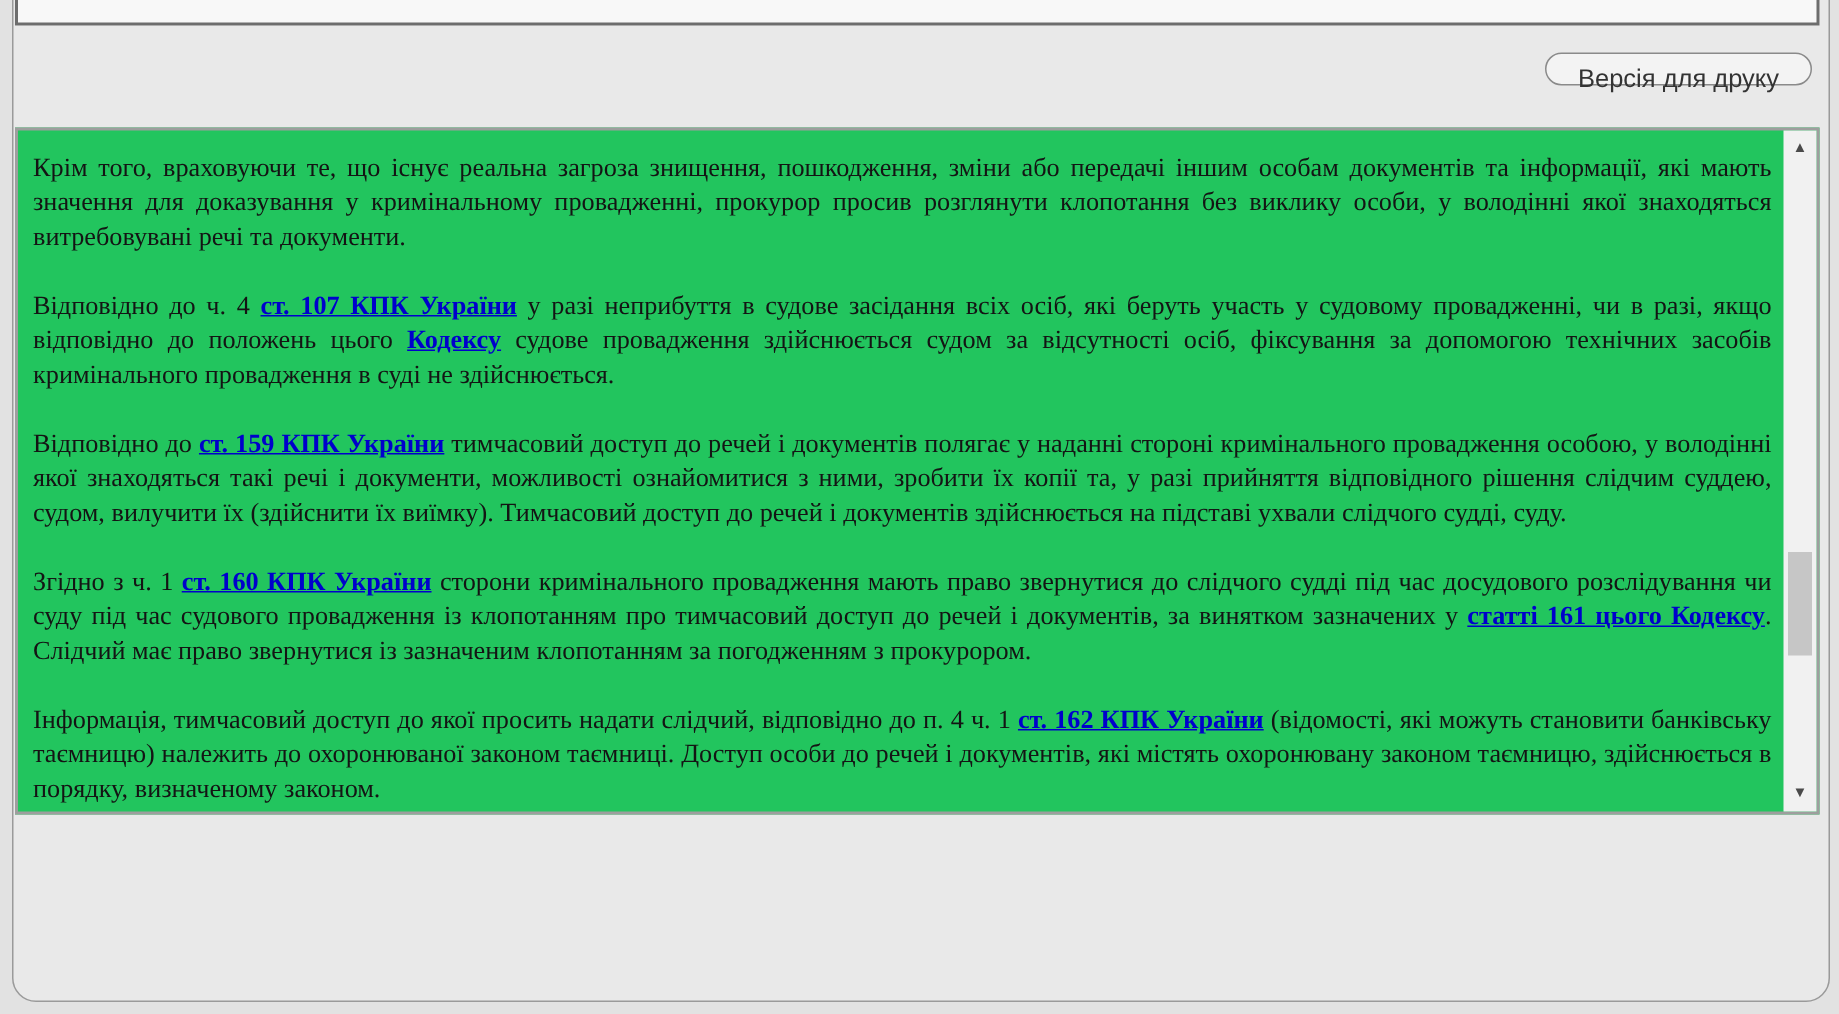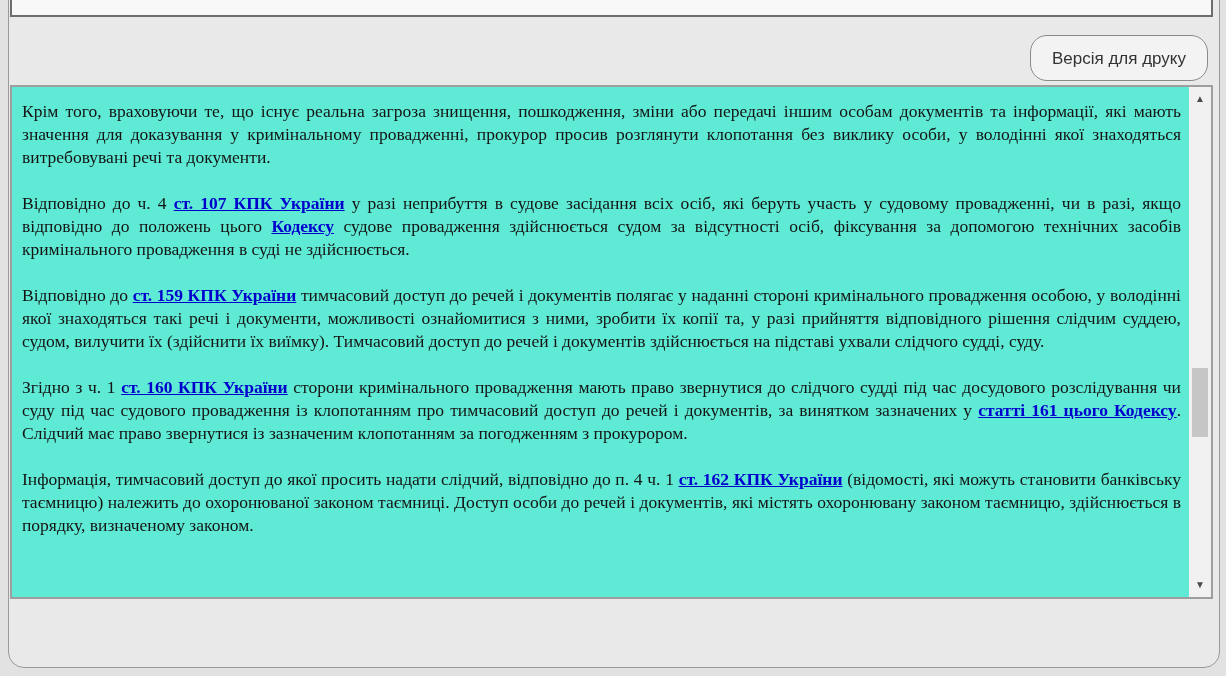--- a/index.html
+++ b/index.html
@@ -30,39 +30,39 @@
     left: 10px; top: -34px;
     width: 1203px; height: 51px;
     box-sizing: border-box;
     background: #f8f8f8;
     border: 2px solid #6d6d6d;
   }
 
   .print-button {
     position: absolute;
     left: 1030px; top: 35px;
-    width: 178px; height: 46px;
+    width: 178px; height: 22px;
     box-sizing: border-box;
     background: #f3f3f3;
     border: 1px solid #8a8a8a;
     border-radius: 17px;
     font-family: "Liberation Sans", sans-serif;
     font-size: 17px;
     color: #333333;
     text-align: center;
     line-height: 31px;
     cursor: pointer;
   }
 
   .text-panel {
     position: absolute;
     left: 10px; top: 85px;
-    width: 1203px; height: 514px;
+    width: 1203px; height: 458px;
     box-sizing: border-box;
-    background: #5eead4;
+    background: #22c55e;
     border: 2px solid #9e9e9e;
   }
 
   .text-content {
     position: absolute;
     top: 0; left: 0; right: 22px; bottom: 0;
     padding: 13px 8px 0 10px;
     overflow: hidden;
     font-family: "Liberation Serif", serif;
     font-size: 17.5px;

